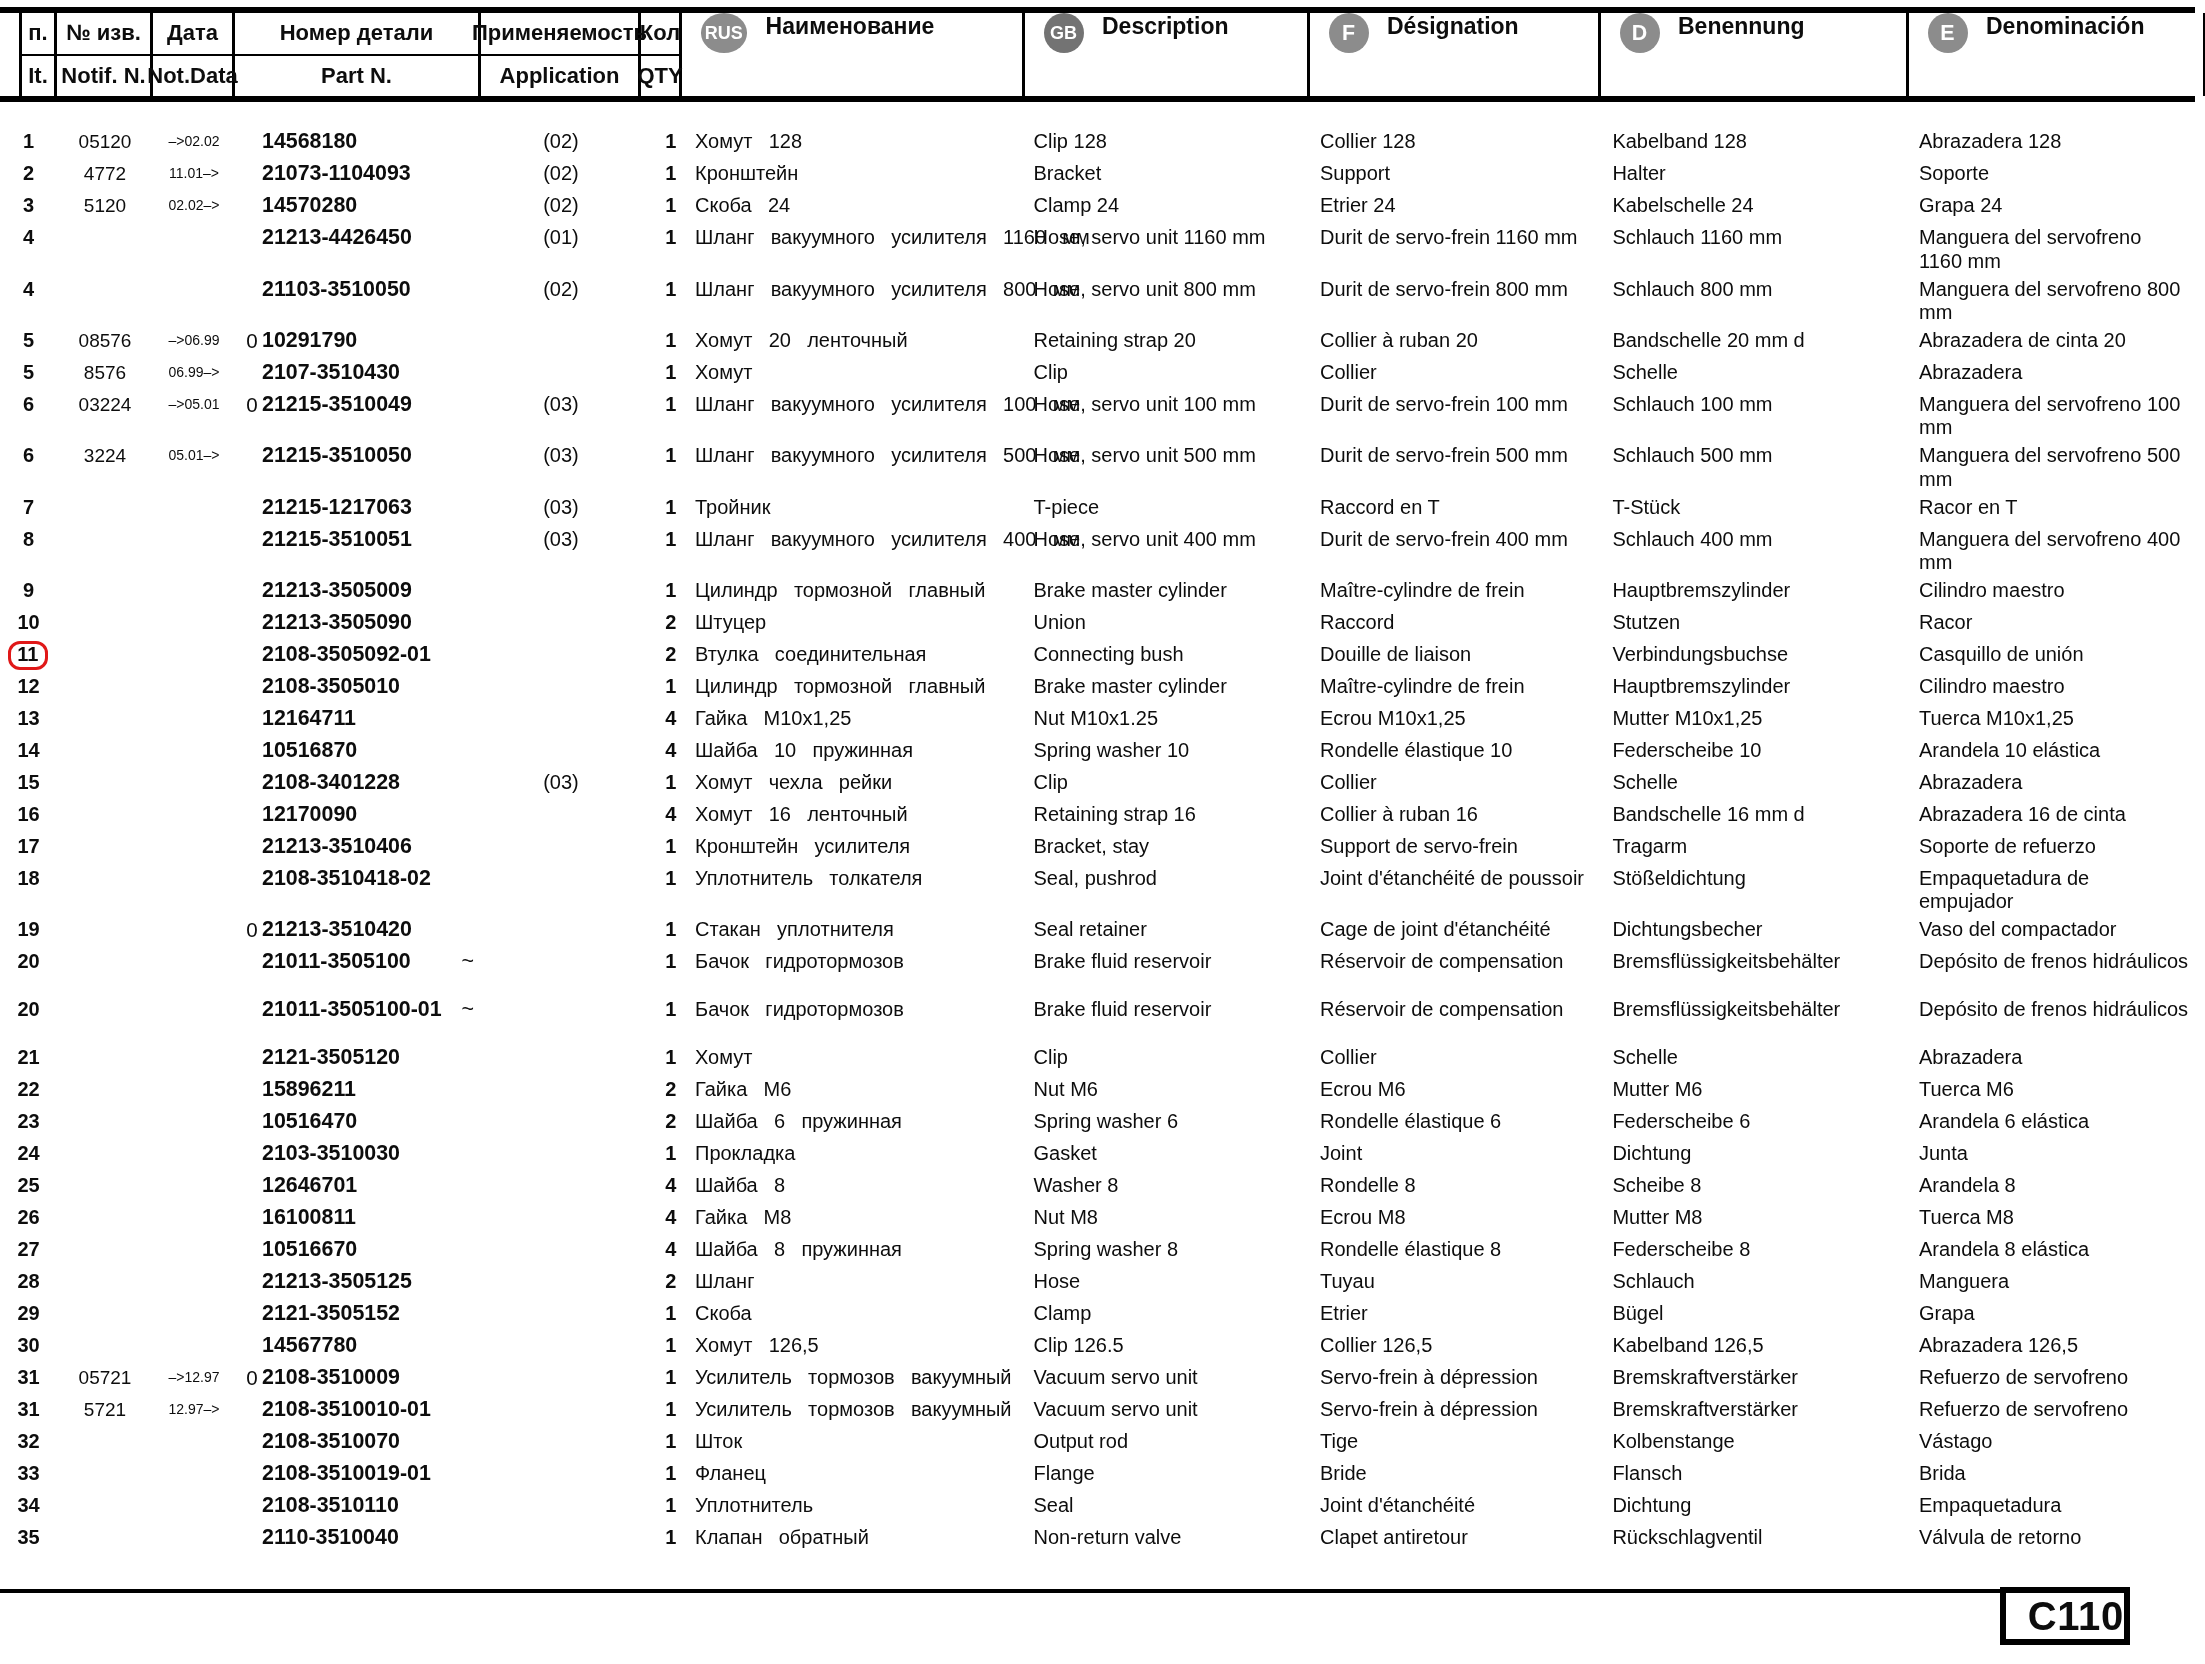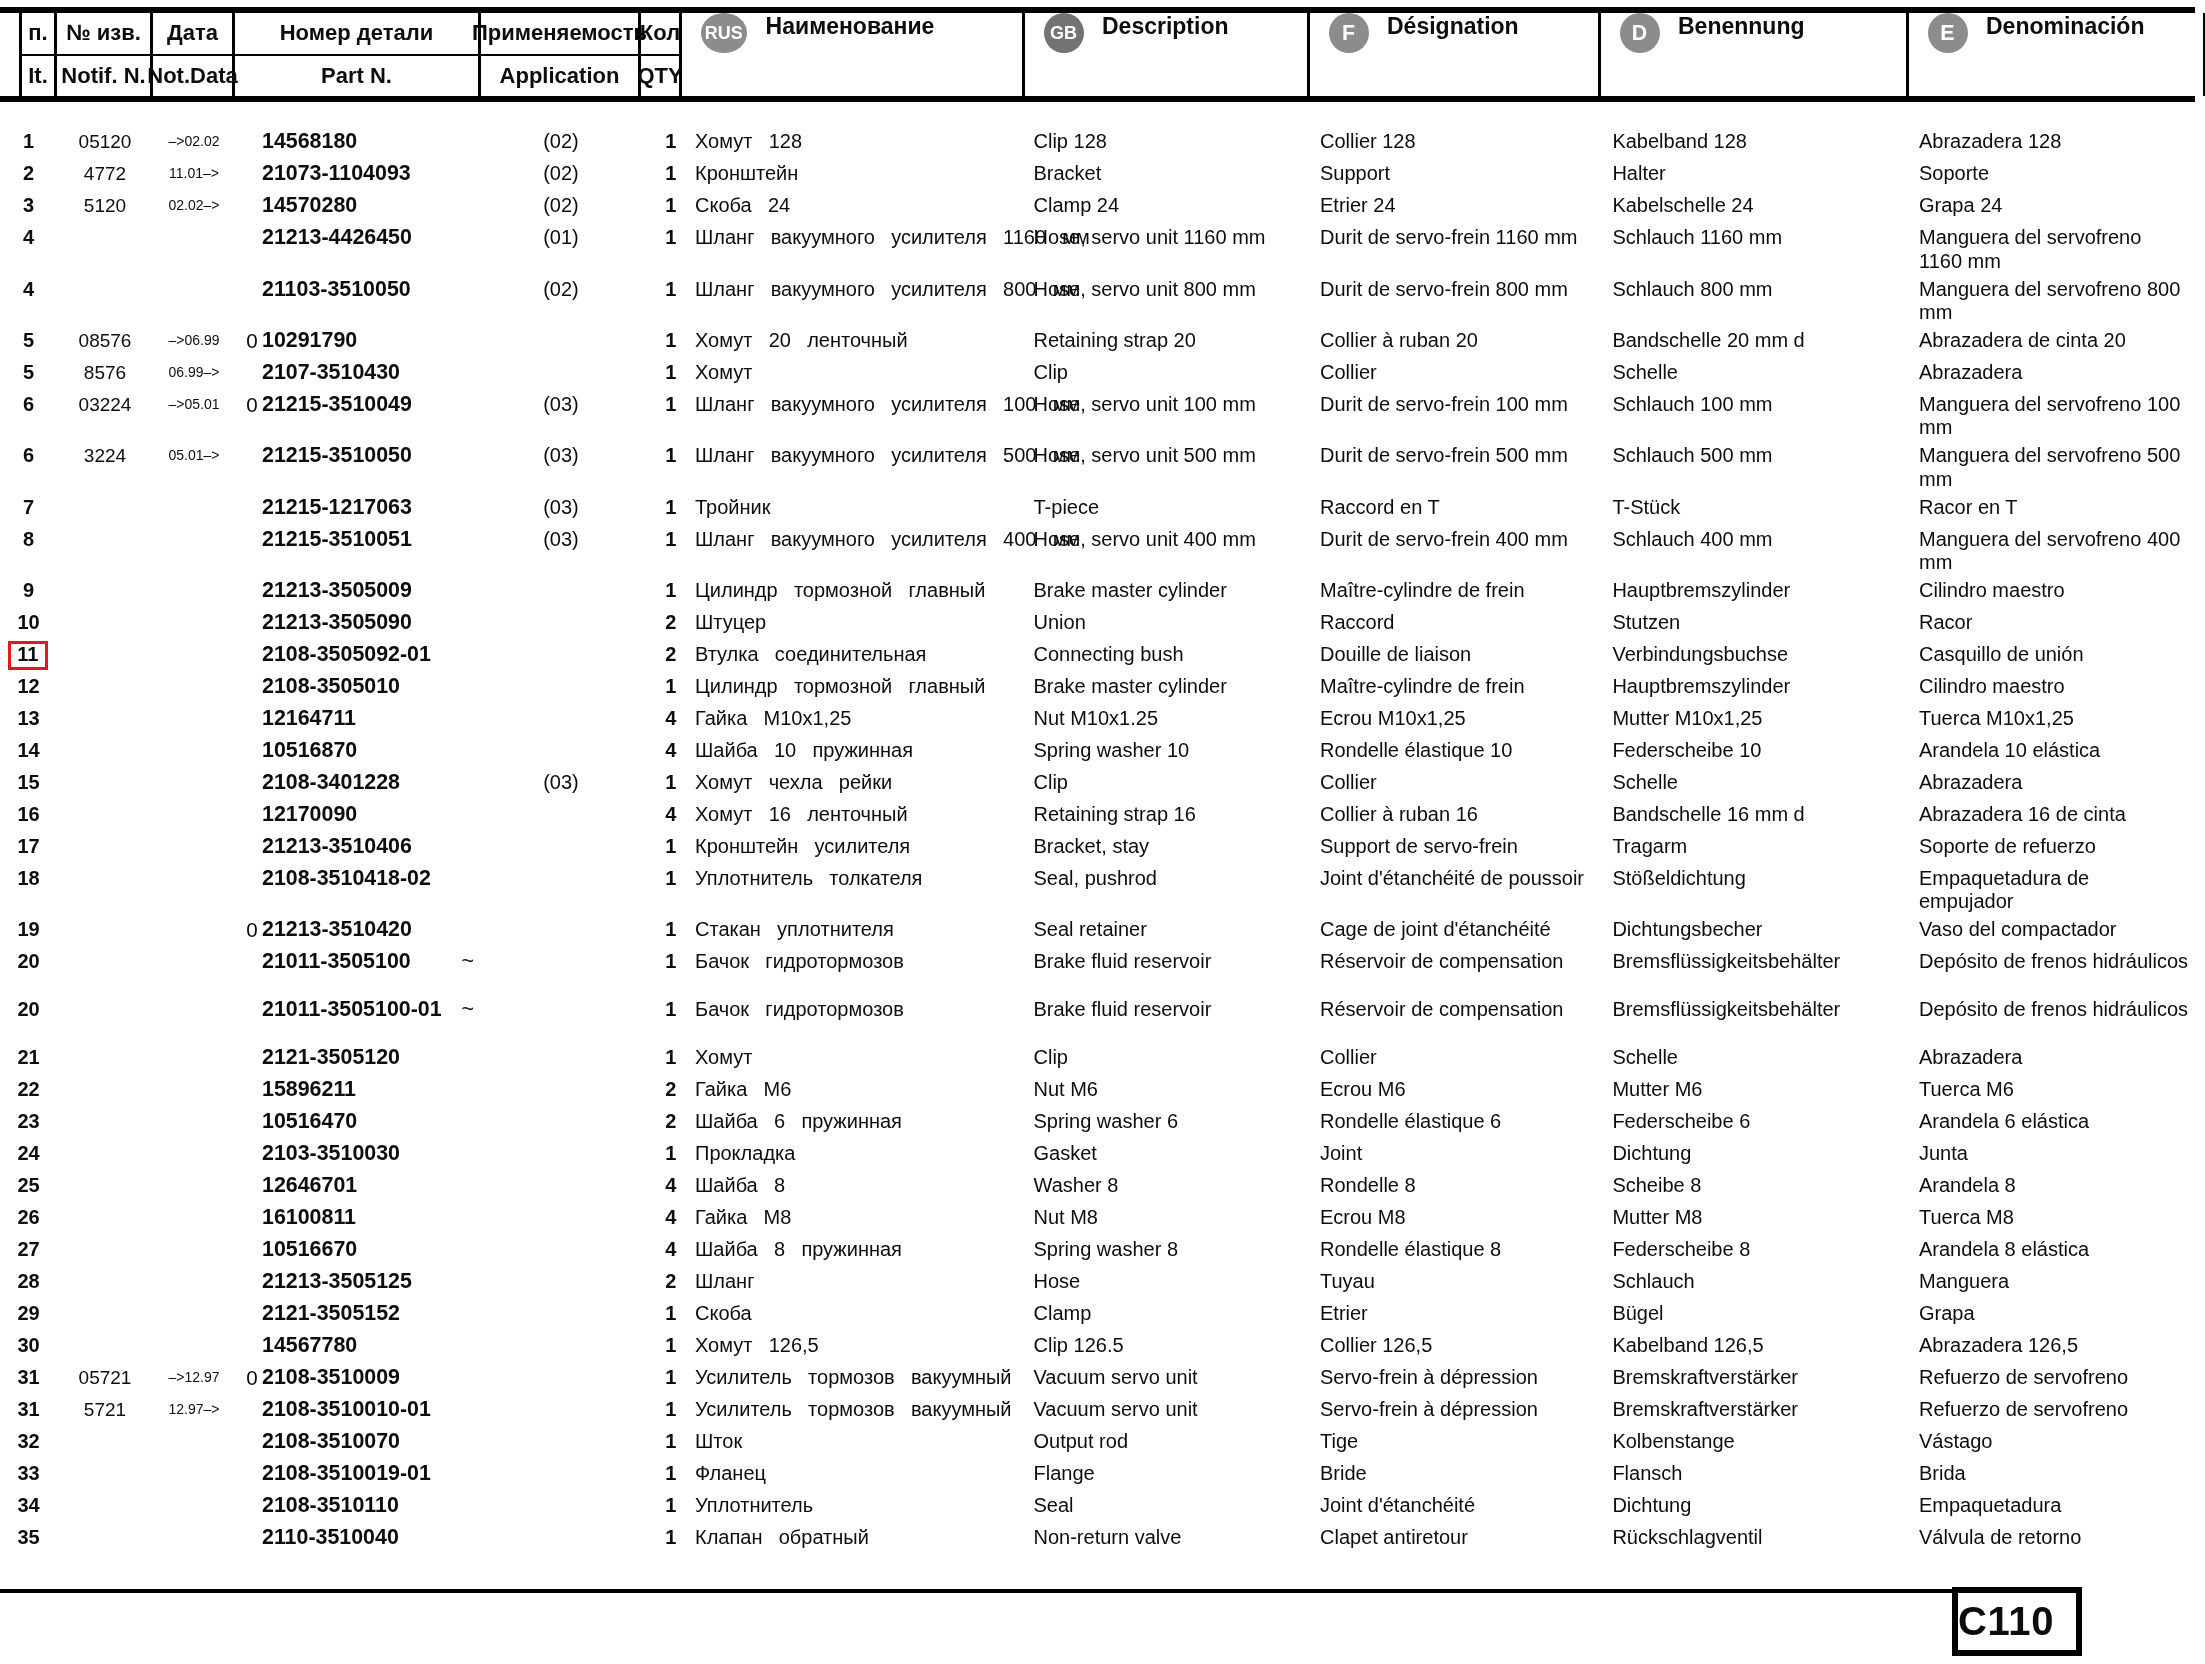--- a/index.html
+++ b/index.html
@@ -32,27 +32,27 @@
   .c-zero{text-align:right;padding-right:4.3px;font-size:20.6px;}
   .c-part{font-weight:bold;font-size:21.4px;white-space:nowrap;display:flex;}
   .c-part .tilde{margin-left:auto;font-weight:normal;font-size:21.4px;padding-right:7.1px;}
   .c-app{text-align:center;}
   .c-qty{text-align:right;padding-right:5.7px;font-weight:bold;}
   .c-rus{padding-left:13px;white-space:nowrap;word-spacing:10.7px;overflow:visible;}
   .c-gb{padding-left:8.5px;white-space:nowrap;}
   .c-fr{padding-left:10px;white-space:nowrap;}
   .c-de{padding-left:11.4px;white-space:nowrap;}
   .c-es{padding-left:10px;padding-right:10px;white-space:pre-line;}
-  .ring{display:inline-block;border:3.6px solid #e01818;border-radius:0;
+  .ring{display:inline-block;border:3.6px solid #e01818;border-radius:12px;
         padding:0 6.4px 1.4px 6.4px;margin:-2.8px 0 0 -1.4px;line-height:21.4px;}
   
   .footer-line{position:absolute;left:0;top:1589px;width:2060px;height:3.6px;background:#000;}
-  .page-code-box{position:absolute;left:1952px;top:1587px;width:130px;height:69px;
+  .page-code-box{position:absolute;left:2000px;top:1587px;width:130px;height:58px;
                  border:6.4px solid #000;box-sizing:border-box;display:flex;align-items:center;
-                 justify-content:flex-start;font-weight:bold;font-size:40px;letter-spacing:0.7px;}
+                 justify-content:flex-end;font-weight:bold;font-size:40px;letter-spacing:0.7px;}
 </style>
 </head>
 <body>
 
 <div class="page">
   <div class="header" id="table-header">
       <div class="hcell first">
         <div class="hrow ru">п.</div>
         <div class="hrow">It.</div>
       </div>

